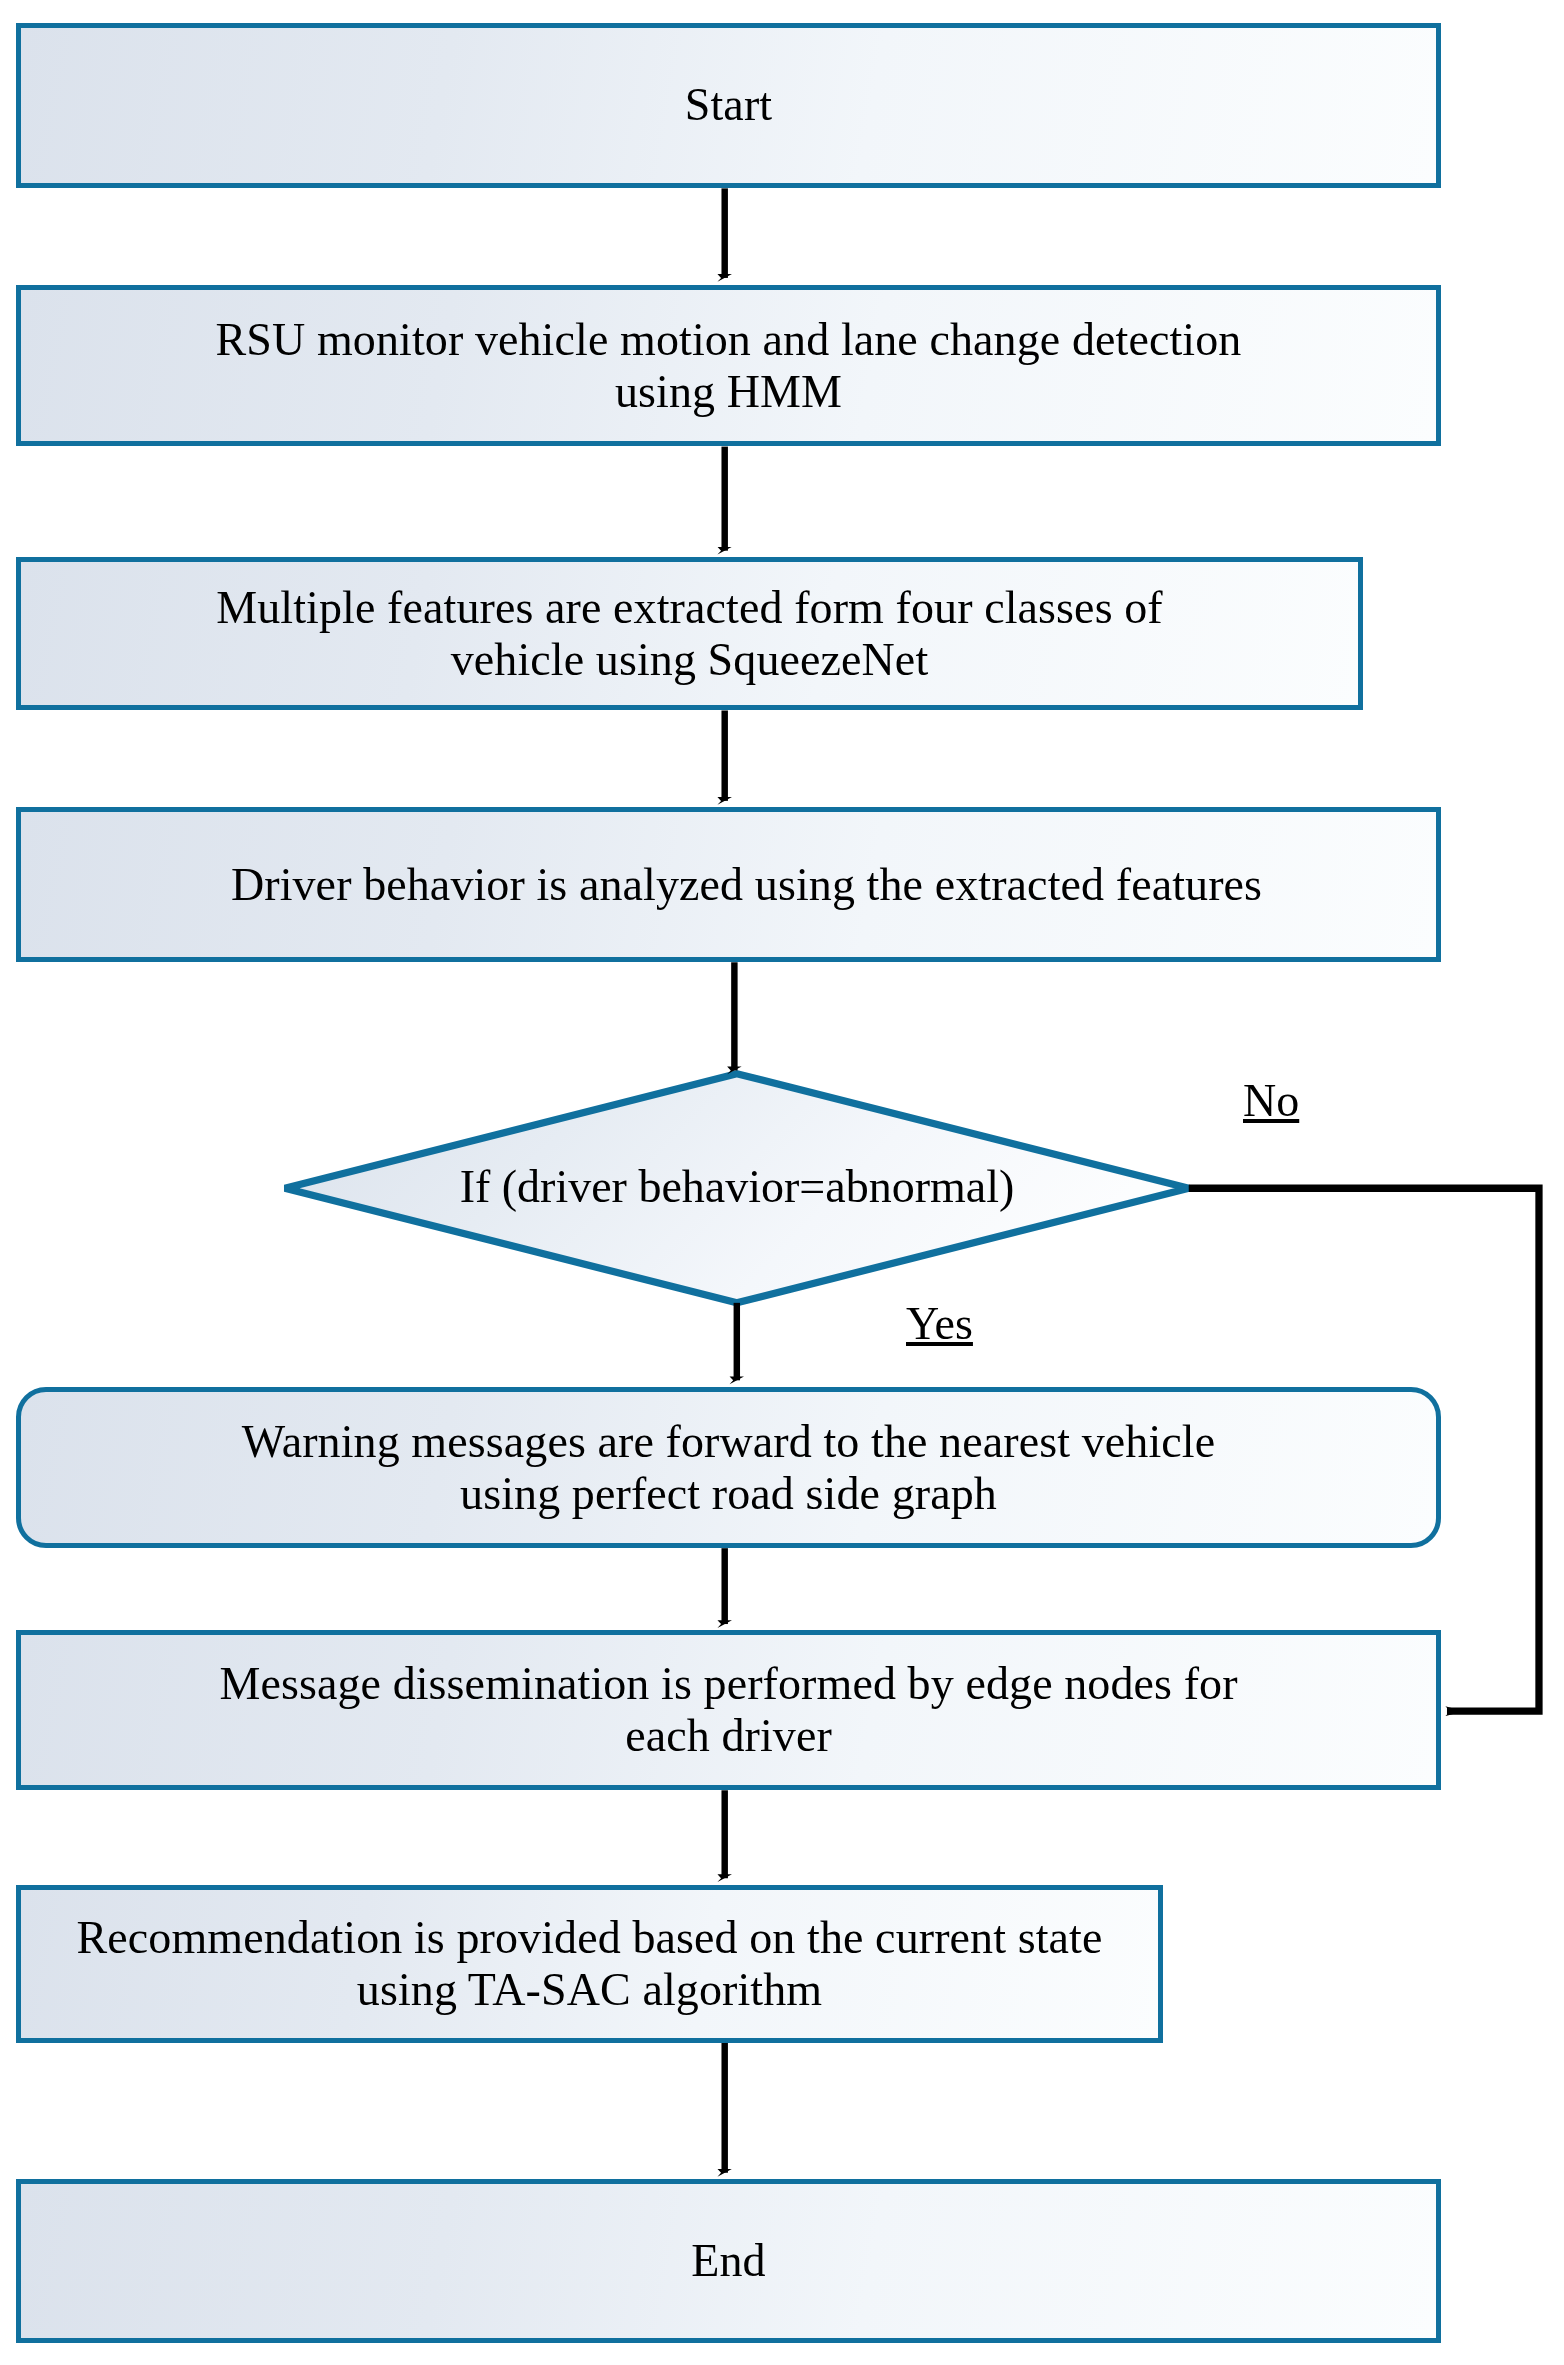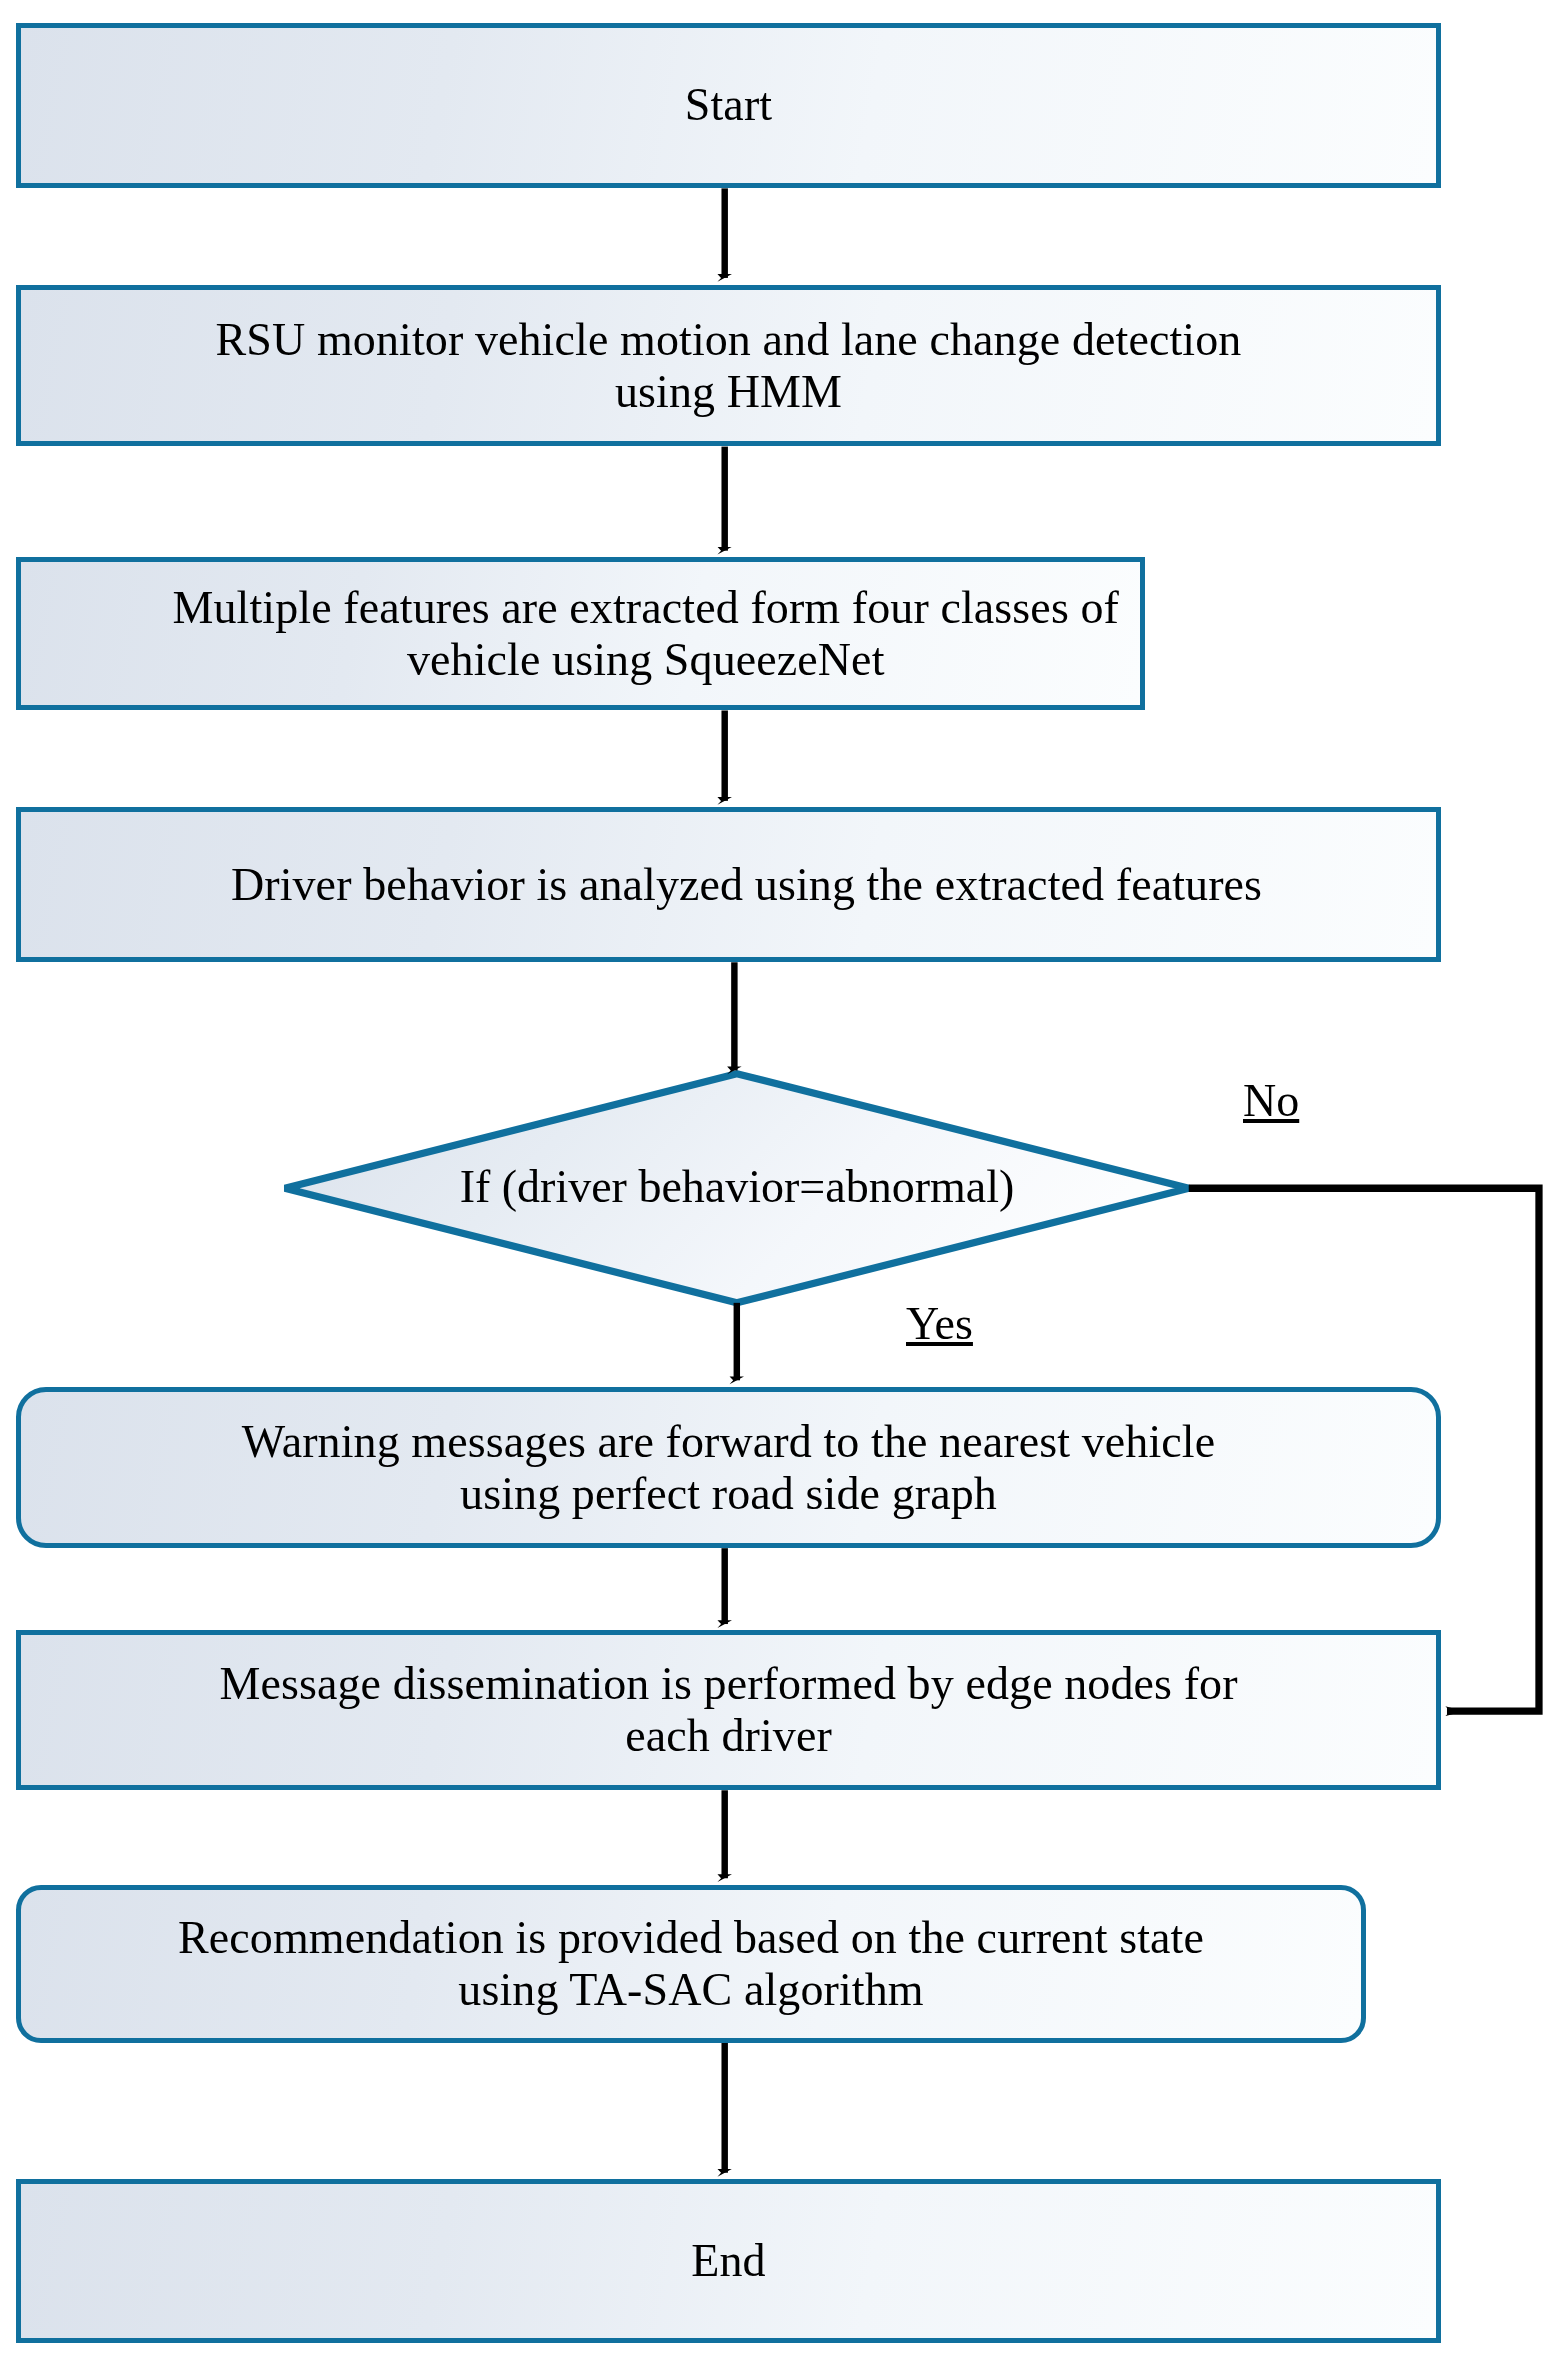--- a/index.html
+++ b/index.html
@@ -111,42 +111,42 @@
 
   <div class="node process-node" style="left:16px; top:22.6px; width:1425px; height:165px;">
     <div class="node-label">Start</div>
   </div>
 
   <div class="node process-node" style="left:16px; top:285px; width:1425px; height:161px;">
     <div class="node-label">RSU monitor vehicle motion and lane change detection
 using HMM</div>
   </div>
 
-  <div class="node process-node" style="left:16px; top:557px; width:1129px; height:153px;justify-content:flex-end;">
+  <div class="node process-node" style="left:16px; top:557px; width:1347px; height:153px;">
     <div class="node-label">Multiple features are extracted form four classes of
 vehicle using SqueezeNet</div>
   </div>
 
   <div class="node process-node" style="left:16px; top:807px; width:1425px; height:155px;padding-left:36px;">
     <div class="node-label">Driver behavior is analyzed using the extracted features</div>
   </div>
 
   <div class="diamond-label" style="left:285px; top:1162px; width:904px; ">If (driver behavior=abnormal)</div>
 
   <div class="node process-node" style="left:16px; top:1387px; width:1425px; height:161px;border-radius:30px;">
     <div class="node-label">Warning messages are forward to the nearest vehicle
 using perfect road side graph</div>
   </div>
 
   <div class="node process-node" style="left:16px; top:1630px; width:1425px; height:160px;">
     <div class="node-label">Message dissemination is performed by edge nodes for
 each driver</div>
   </div>
 
-  <div class="node process-node" style="left:16px; top:1885px; width:1350px; height:158px;border-radius:25px;">
+  <div class="node process-node" style="left:16px; top:1885px; width:1147px; height:158px;">
     <div class="node-label">Recommendation is provided based on the current state
 using TA-SAC algorithm</div>
   </div>
 
   <div class="node process-node" style="left:16px; top:2179px; width:1425px; height:164px;">
     <div class="node-label">End</div>
   </div>
 
   <div class="edge-label" style="left:1243px; top:1078px;">No</div>
 

